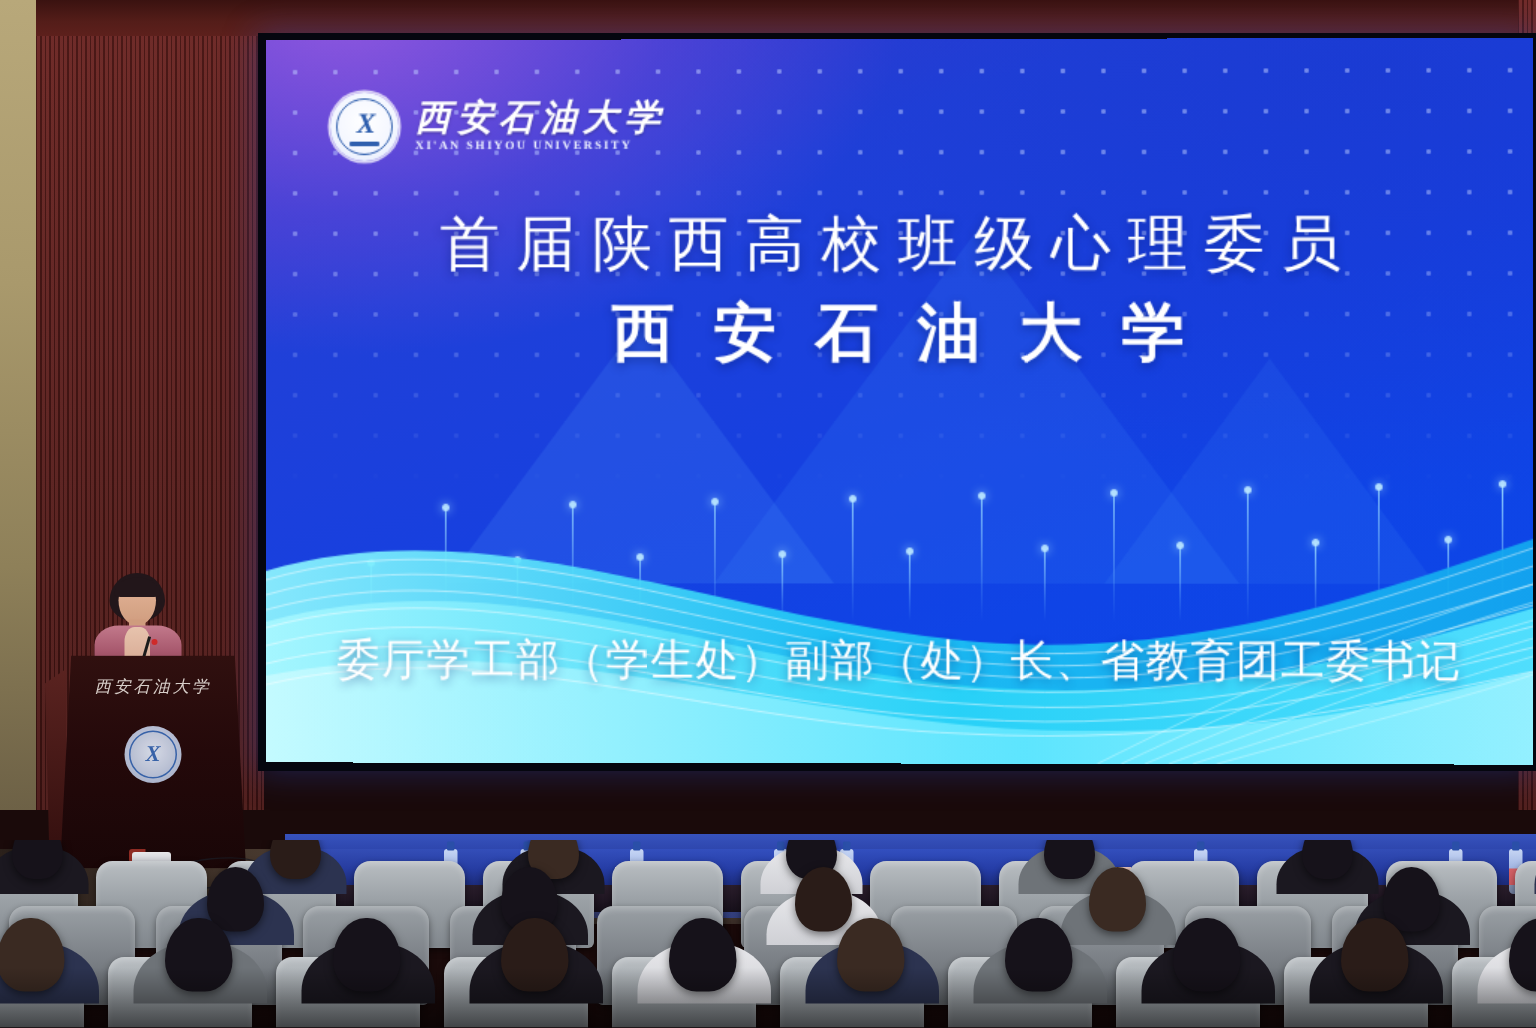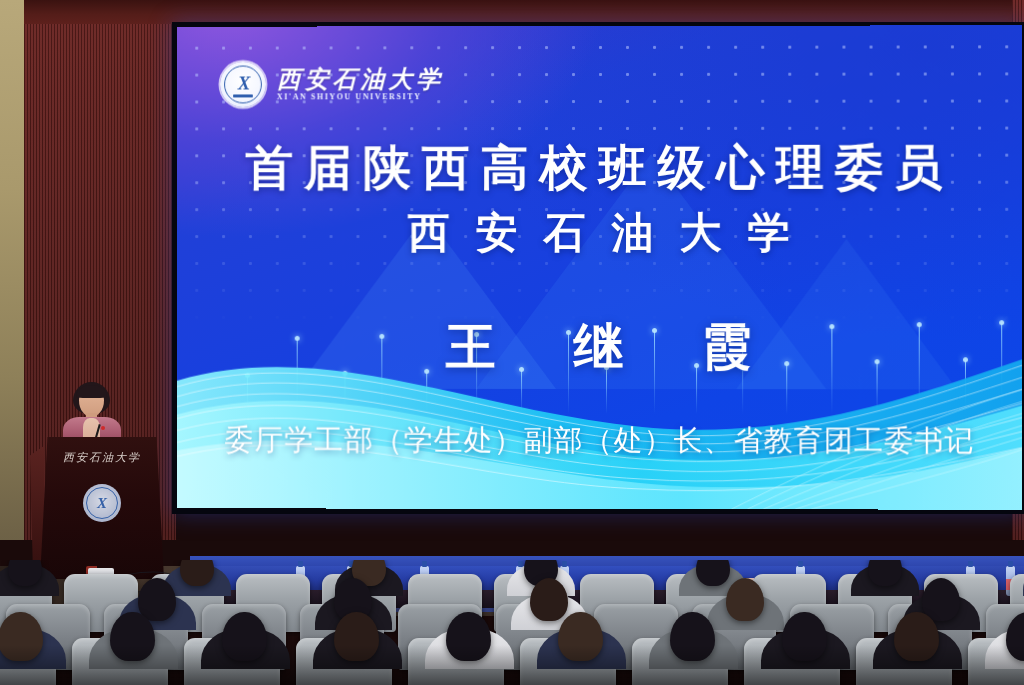--- a/index.html
+++ b/index.html
@@ -83,21 +83,21 @@
   .logo-mark .bar{ position:absolute; bottom:10px; left:50%; transform:translateX(-50%);
       width:20px; height:3px; background:#2f5fae; border-radius:1px; }
   .logo-text{ display:flex; flex-direction:column; gap:1px; }
   .logo-cn{ font-family:"Liberation Serif","DejaVu Serif",serif; font-style:italic; font-weight:700;
       color:#fff; font-size:24px; letter-spacing:4px; line-height:1; text-shadow:0 1px 2px rgba(0,0,0,.25);}
   .logo-en{ color:#eef2ff; font-size:8px; letter-spacing:1.6px; font-weight:700;
       font-family:"Liberation Serif",serif; }
 
   
   .title-wrap{ position:absolute; left:0; top:110px; width:100%; text-align:center; }
-  .title-l1{ color:#fff; font-size:48px; font-weight:700; letter-spacing:11px; line-height:1.35;
+  .title-l1{ color:#fff; font-size:40px; font-weight:400; letter-spacing:11px; line-height:1.35;
       text-shadow:0 2px 6px rgba(0,20,90,.45); white-space:nowrap; }
   .title-l2{ color:#fff; font-size:42px; font-weight:700; letter-spacing:26px; line-height:1.35;
       margin-top:4px; text-indent:26px; text-shadow:0 2px 6px rgba(0,20,90,.45); }
   .speaker{ position:absolute; left:0; top:288px; width:100%; text-align:center;
       color:#fff; font-size:50px; font-weight:600; letter-spacing:32px; text-indent:32px;
       text-shadow:0 2px 9px rgba(0,25,100,.5); }
   .subtitle{ position:absolute; left:0; top:395px; width:100%; text-align:center;
       color:#fff; font-size:29px; font-weight:500; letter-spacing:1px; white-space:nowrap;
       text-shadow:0 2px 6px rgba(0,30,110,.45); }
 
@@ -272,21 +272,20 @@
           <div class="logo-cn">西安石油大学</div>
           <div class="logo-en">XI'AN SHIYOU UNIVERSITY</div>
         </div>
       </div>
 
       <div class="title-wrap">
         <div class="title-l1">首届陕西高校班级心理委员</div>
         <div class="title-l2">西安石油大学</div>
       </div>
 
-      <div class="speaker">王  继  霞</div>
       <div class="subtitle">委厅学工部（学生处）副部（处）长、省教育团工委书记</div>
 
     </div>
   </div>
 
   <div class="wall-below-screen"></div>
   <div class="stage-floor"></div>
   <div class="stage-floor-lit"></div>
 
   <div class="person">

